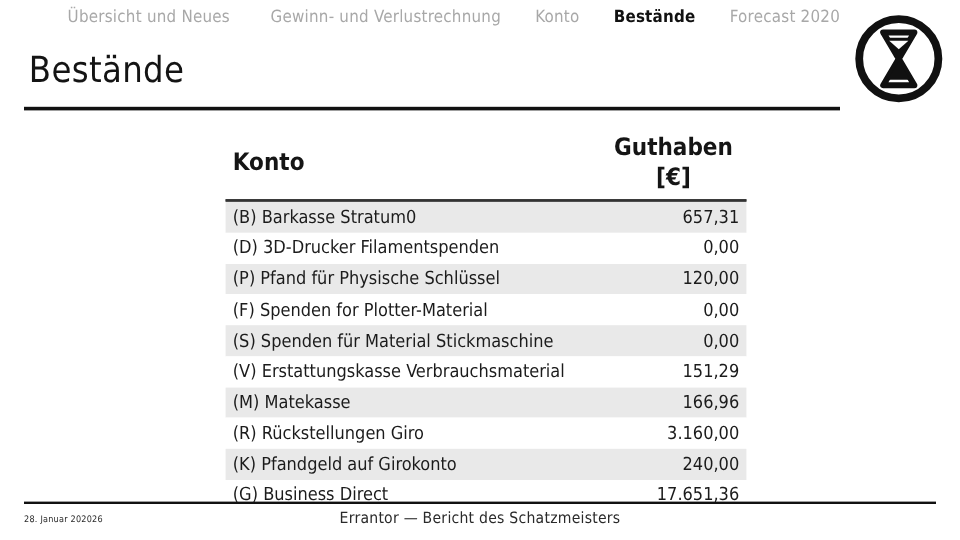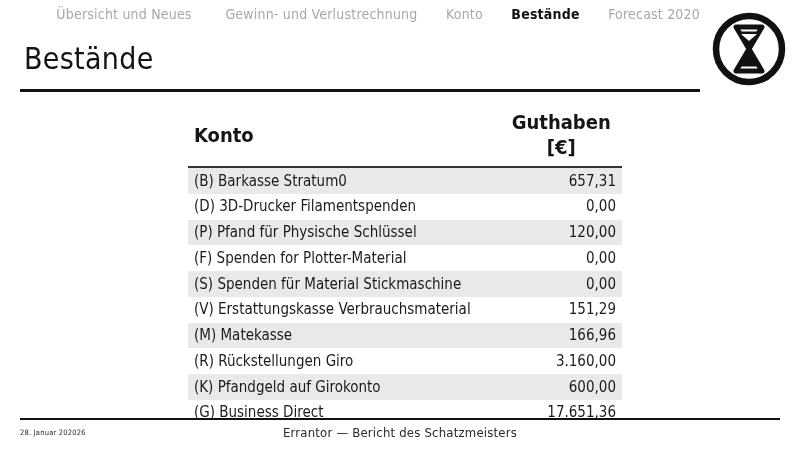--- a/index.html
+++ b/index.html
@@ -227,21 +227,21 @@
         <tr>
           <td>(M) Matekasse</td>
           <td class="amount">166,96</td>
         </tr>
         <tr>
           <td>(R) Rückstellungen Giro</td>
           <td class="amount">3.160,00</td>
         </tr>
         <tr>
           <td>(K) Pfandgeld auf Girokonto</td>
-          <td class="amount">600,00</td>
+          <td class="amount">240,00</td>
         </tr>
         <tr>
           <td>(G) Business Direct</td>
           <td class="amount">17.651,36</td>
         </tr>
       </tbody>
     </table>
   </div>
 
   <div class="footer-rule"></div>

